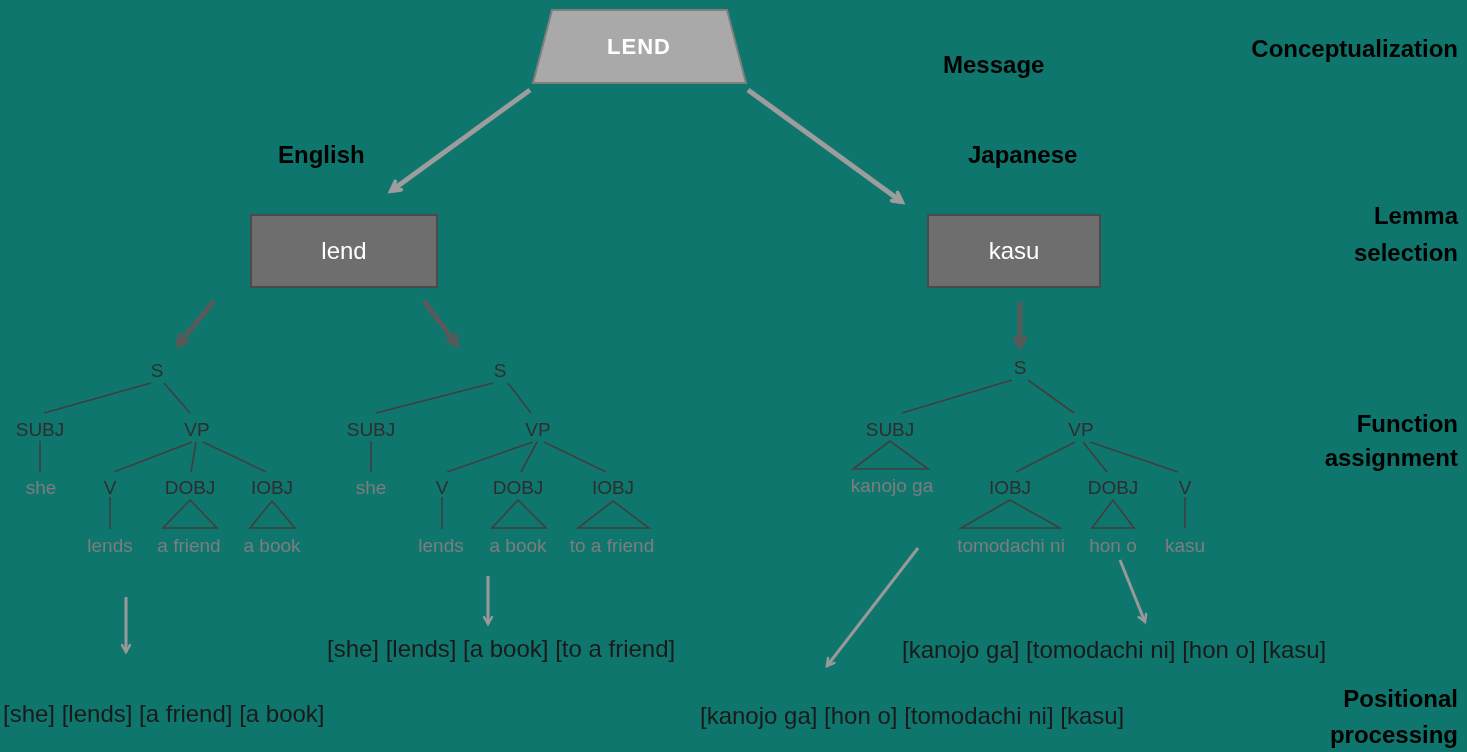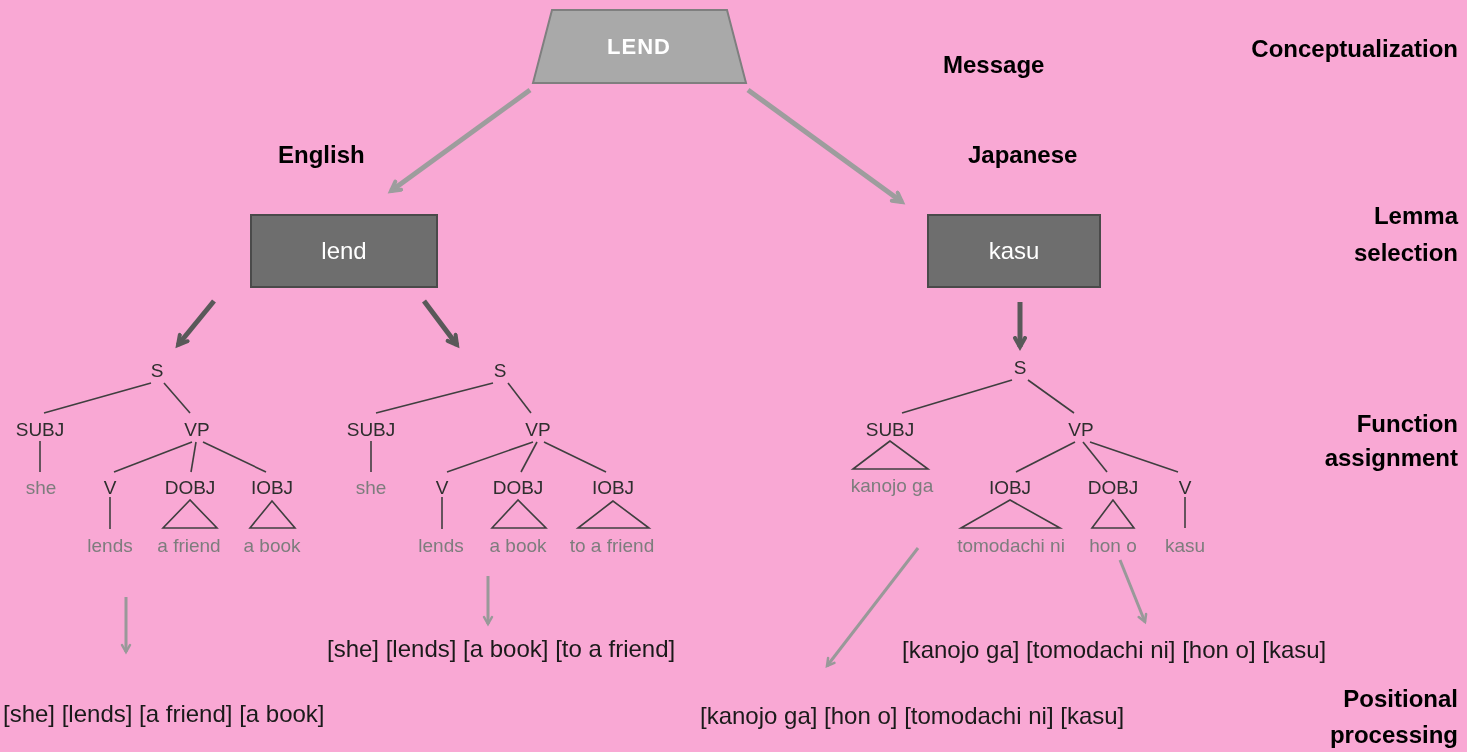--- a/index.html
+++ b/index.html
@@ -1,16 +1,16 @@
 <!DOCTYPE html>
 <html><head>
 <meta charset="utf-8">
 <style>
   html, body { margin: 0; padding: 0; background: #ffffff; }
-  .canvas { position: relative; width: 1467px; height: 752px; background: #f9a8d4; overflow: hidden; }
+  .canvas { position: relative; width: 1467px; height: 752px; background: #0f766e; overflow: hidden; }
   svg { display: block; }
   svg text { font-family: "Liberation Sans", sans-serif; }
   .node   { font-size: 19px; fill: #2e2e2e; text-anchor: middle; }
   .word   { font-size: 19px; fill: #7d7d7d; text-anchor: middle; }
   .out    { font-size: 24px; fill: #1a1a1a; text-anchor: start; }
   .lbl    { font-size: 24px; font-weight: bold; fill: #000000; }
   .lbl-end { text-anchor: end; }
   .boxtext { font-size: 24px; fill: #ffffff; text-anchor: middle; }
   .concept-text { font-size: 22px; font-weight: bold; fill: #ffffff; text-anchor: middle; letter-spacing: 1px; }
   .tree-line { stroke: #3f3f3f; stroke-width: 1.6; fill: none; }

